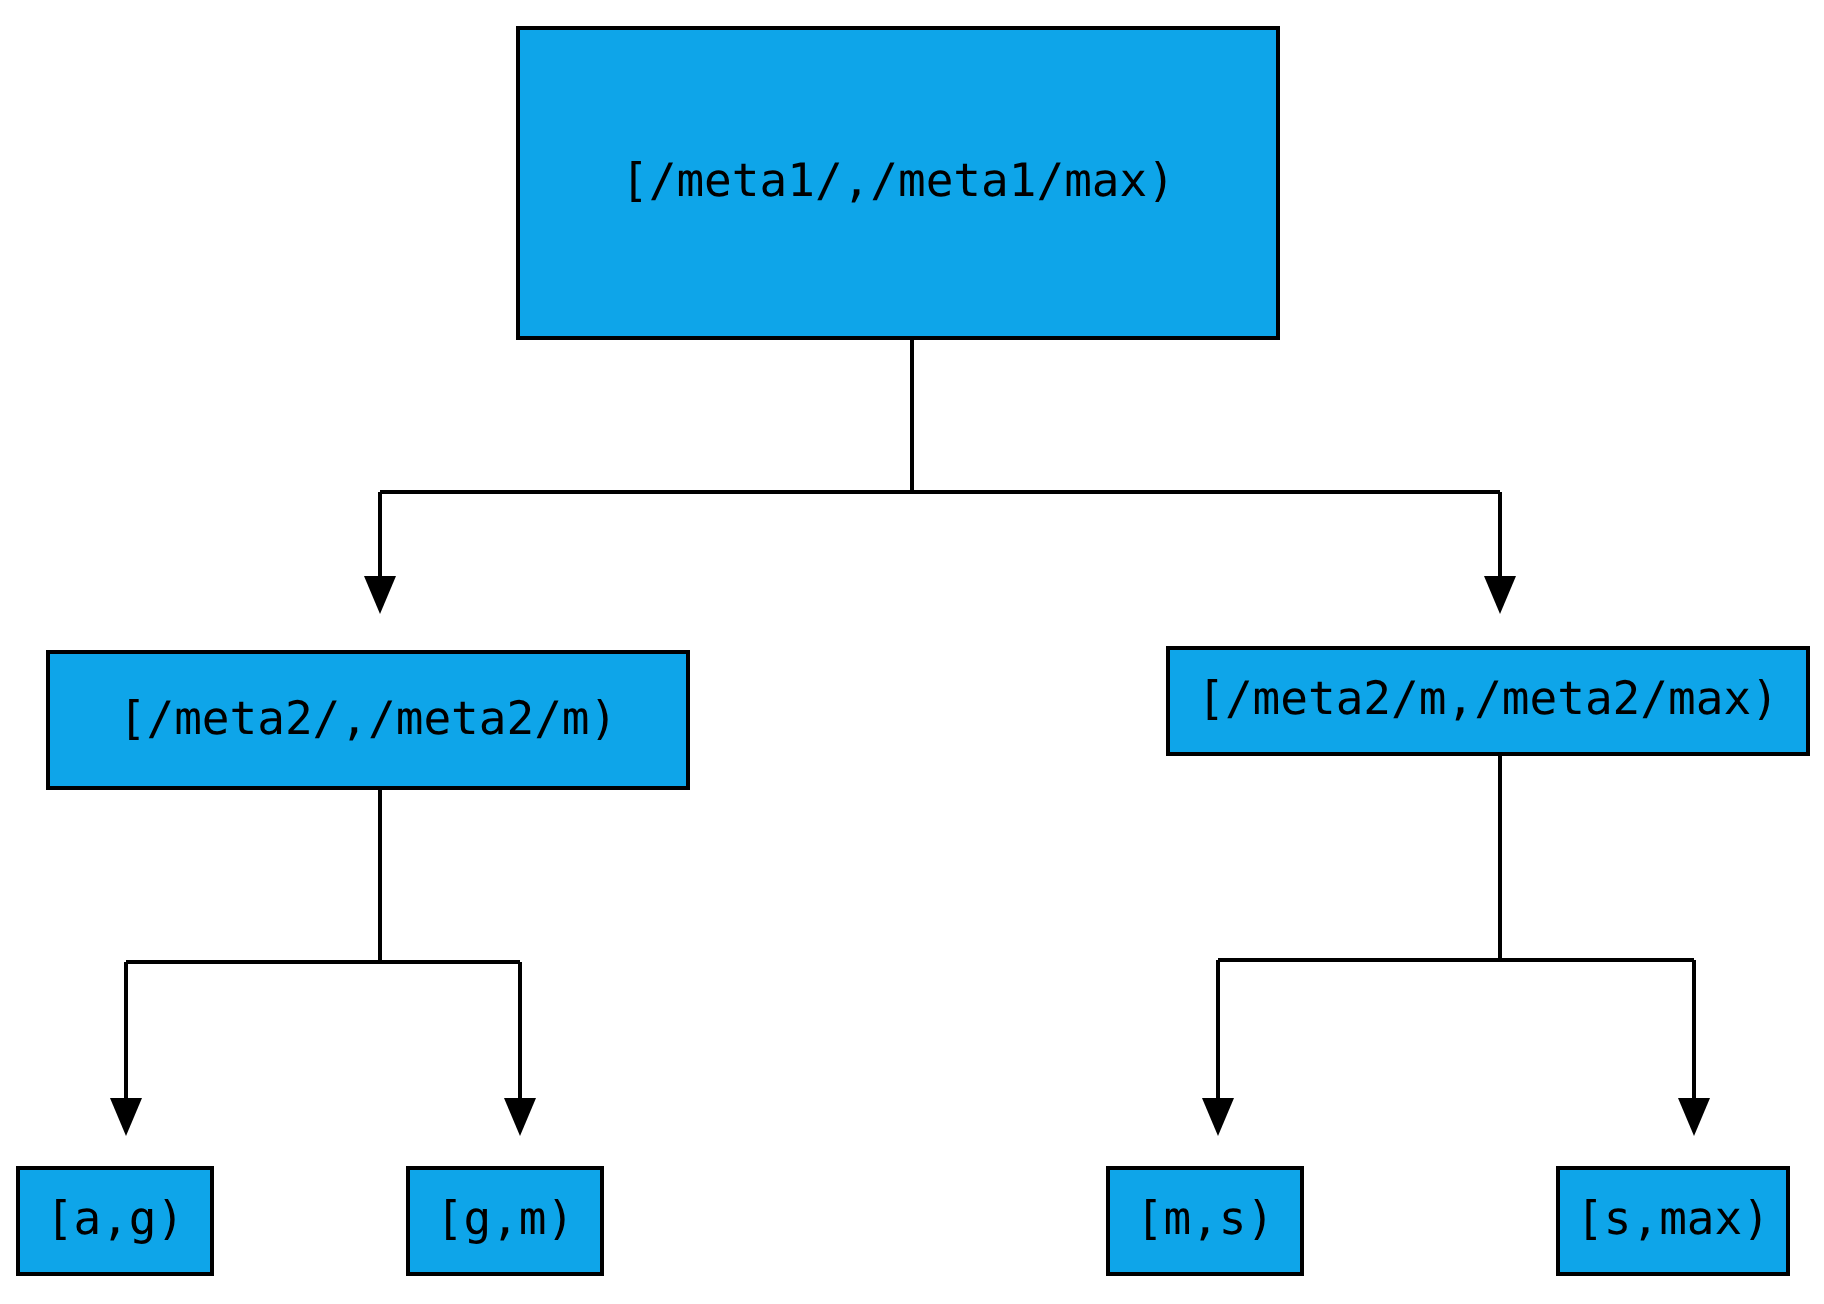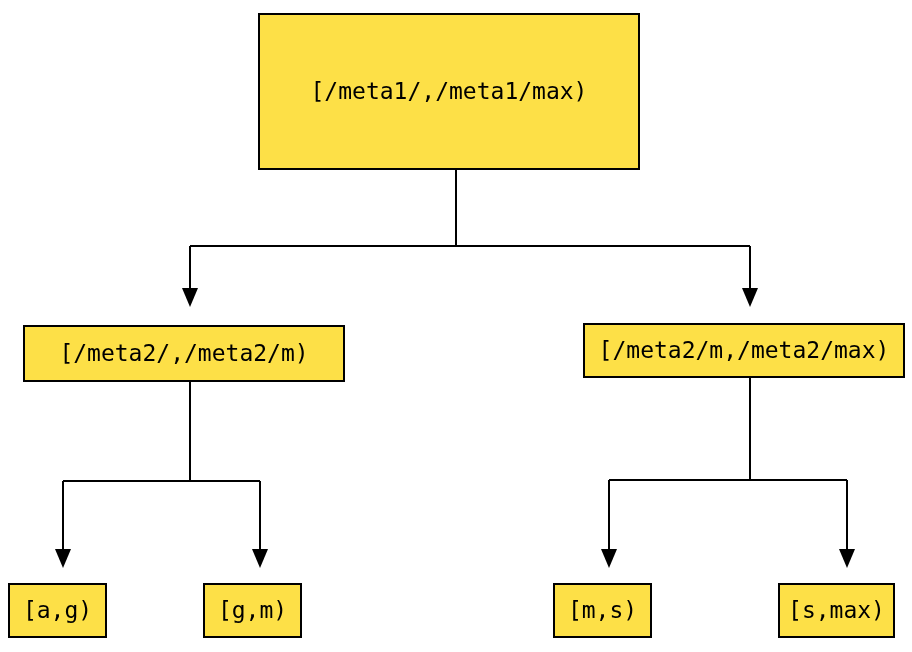--- a/index.html
+++ b/index.html
@@ -19,31 +19,31 @@
     position: absolute;
     left: 0;
     top: 0;
     width: 912px;
     height: 652px;
   }
   .node {
     position: absolute;
     box-sizing: border-box;
     border: 2px solid #000000;
-    background: #fde047;
+    background: #0ea5e9;
     color: #000000;
     display: flex;
     align-items: center;
     justify-content: center;
     font-size: 23px;
     line-height: 1;
     white-space: nowrap;
   }
   .node-root   { left: 258px; top: 13px;  width: 382px; height: 157px; }
-  .node-l2a    { left: 23px;  top: 325px; width: 322px; height: 57px;  }
+  .node-l2a    { left: 23px;  top: 325px; width: 322px; height: 70px;  }
   .node-l2b    { left: 583px; top: 323px; width: 322px; height: 55px; align-items: center;  }
   .node-leaf0  { left: 8px;   top: 583px; width: 99px;  height: 55px;  }
   .node-leaf1  { left: 203px; top: 583px; width: 99px;  height: 55px;  }
   .node-leaf2  { left: 553px; top: 583px; width: 99px;  height: 55px;  }
   .node-leaf3  { left: 778px; top: 583px; width: 117px; height: 55px;  }
 </style>
 </head>
 <body>
 
 <div class="canvas">

